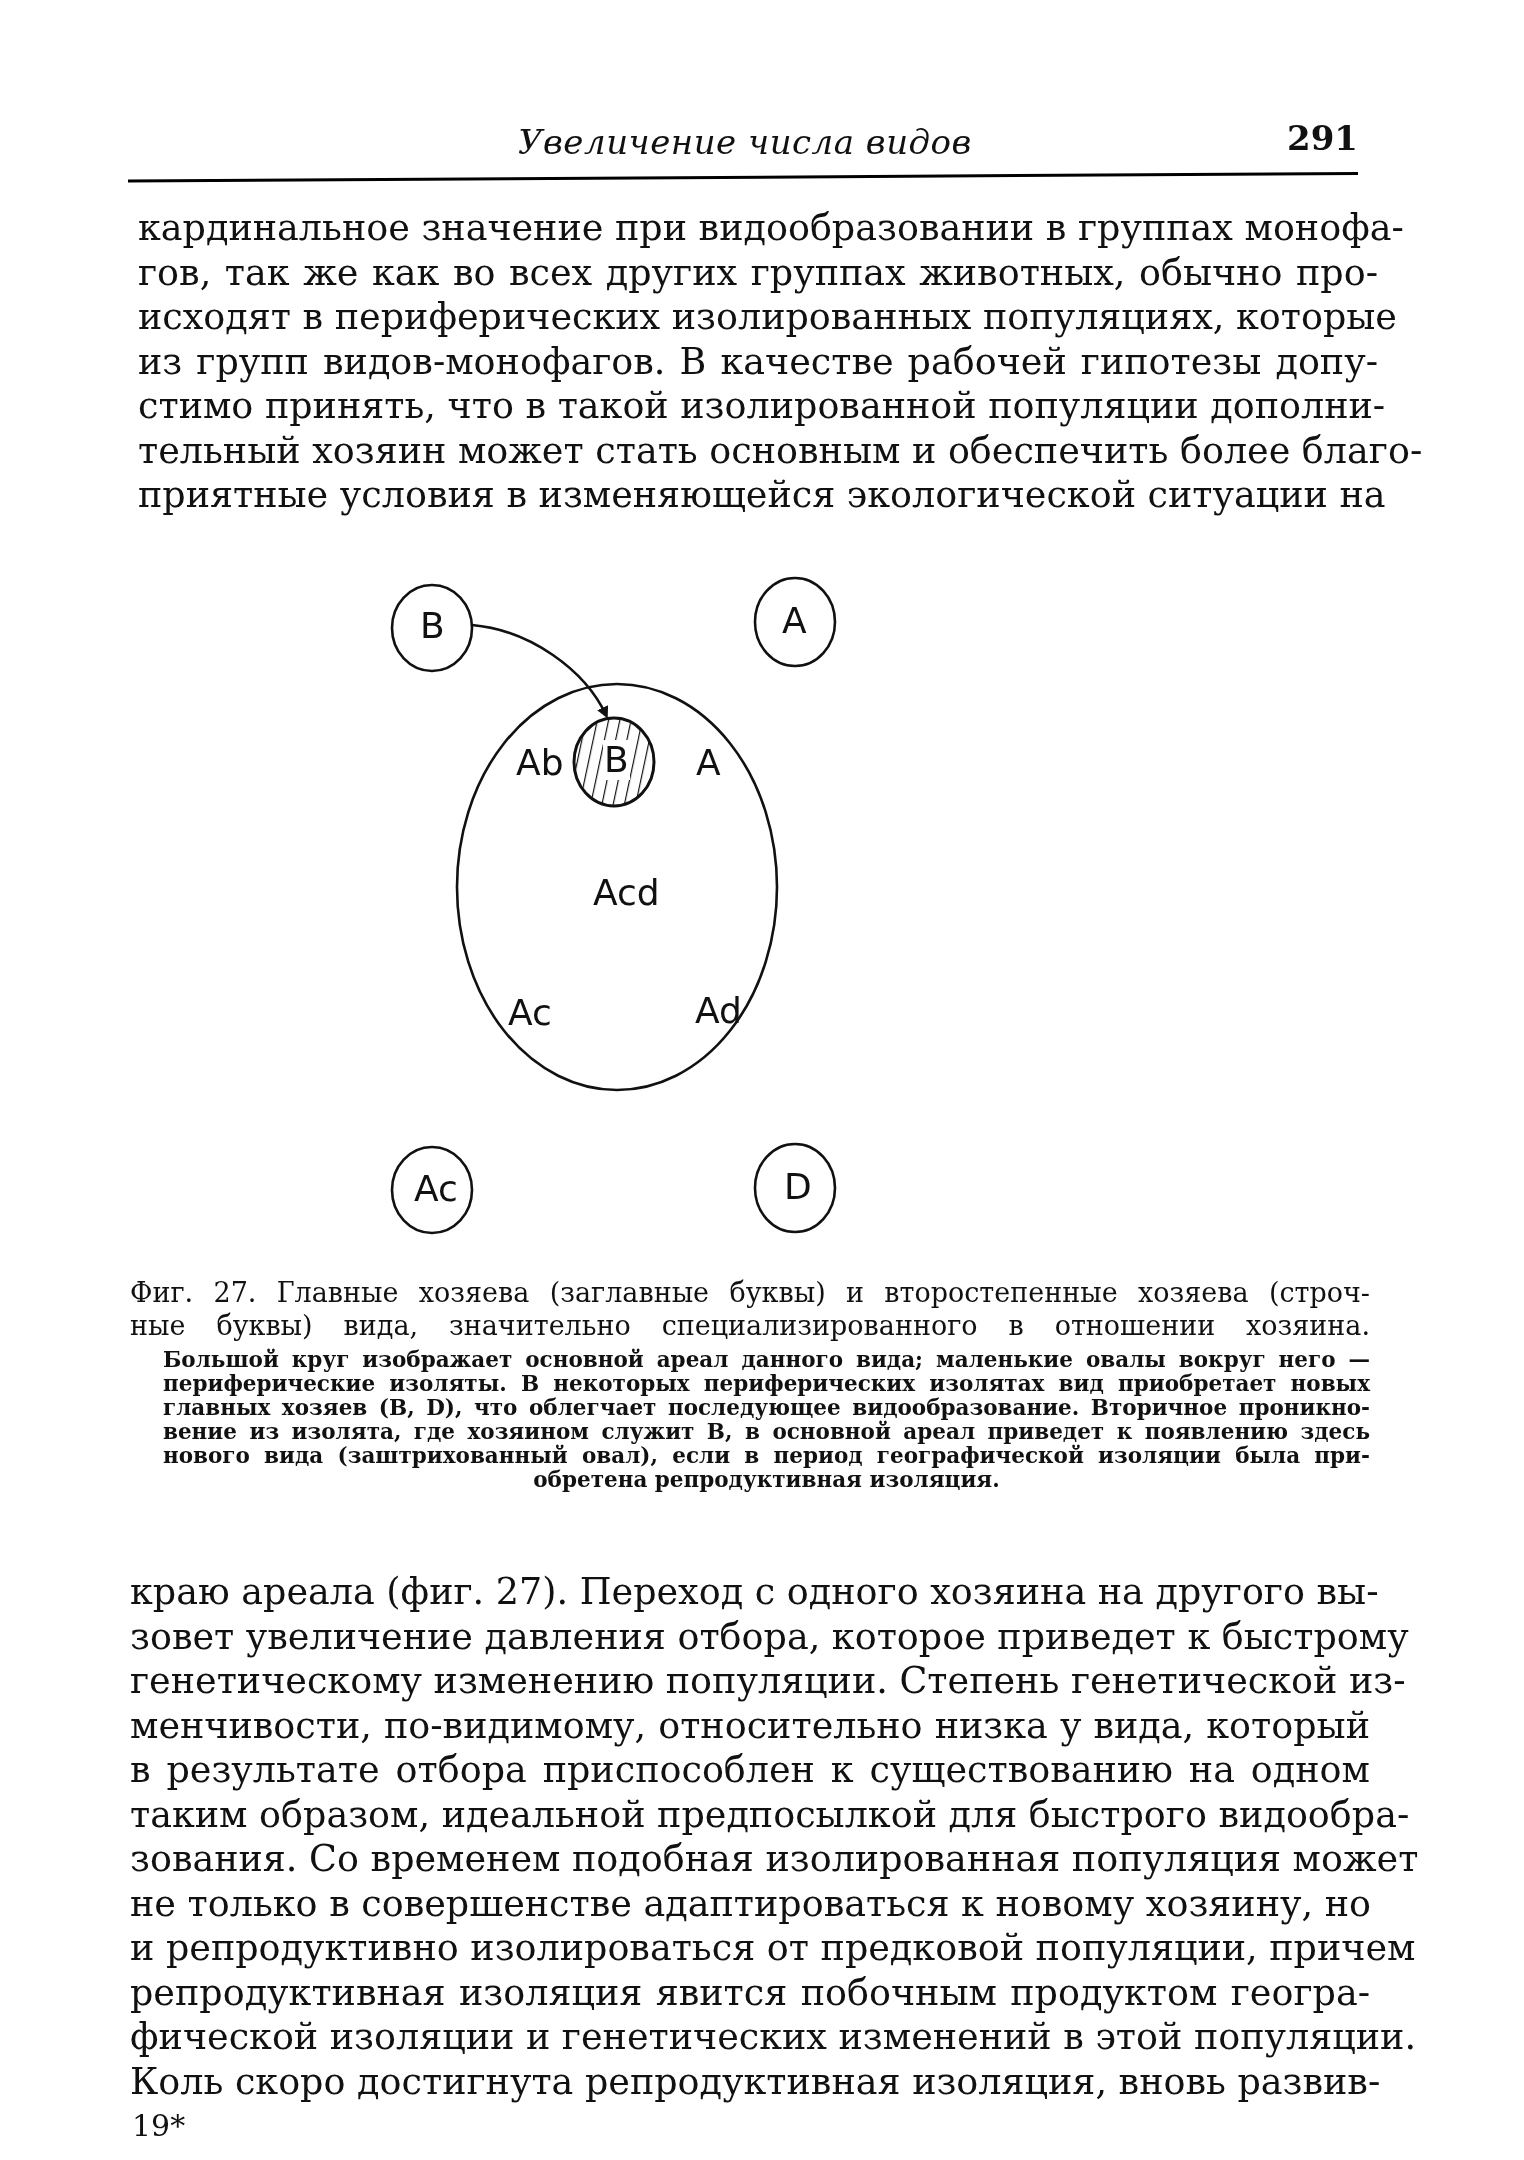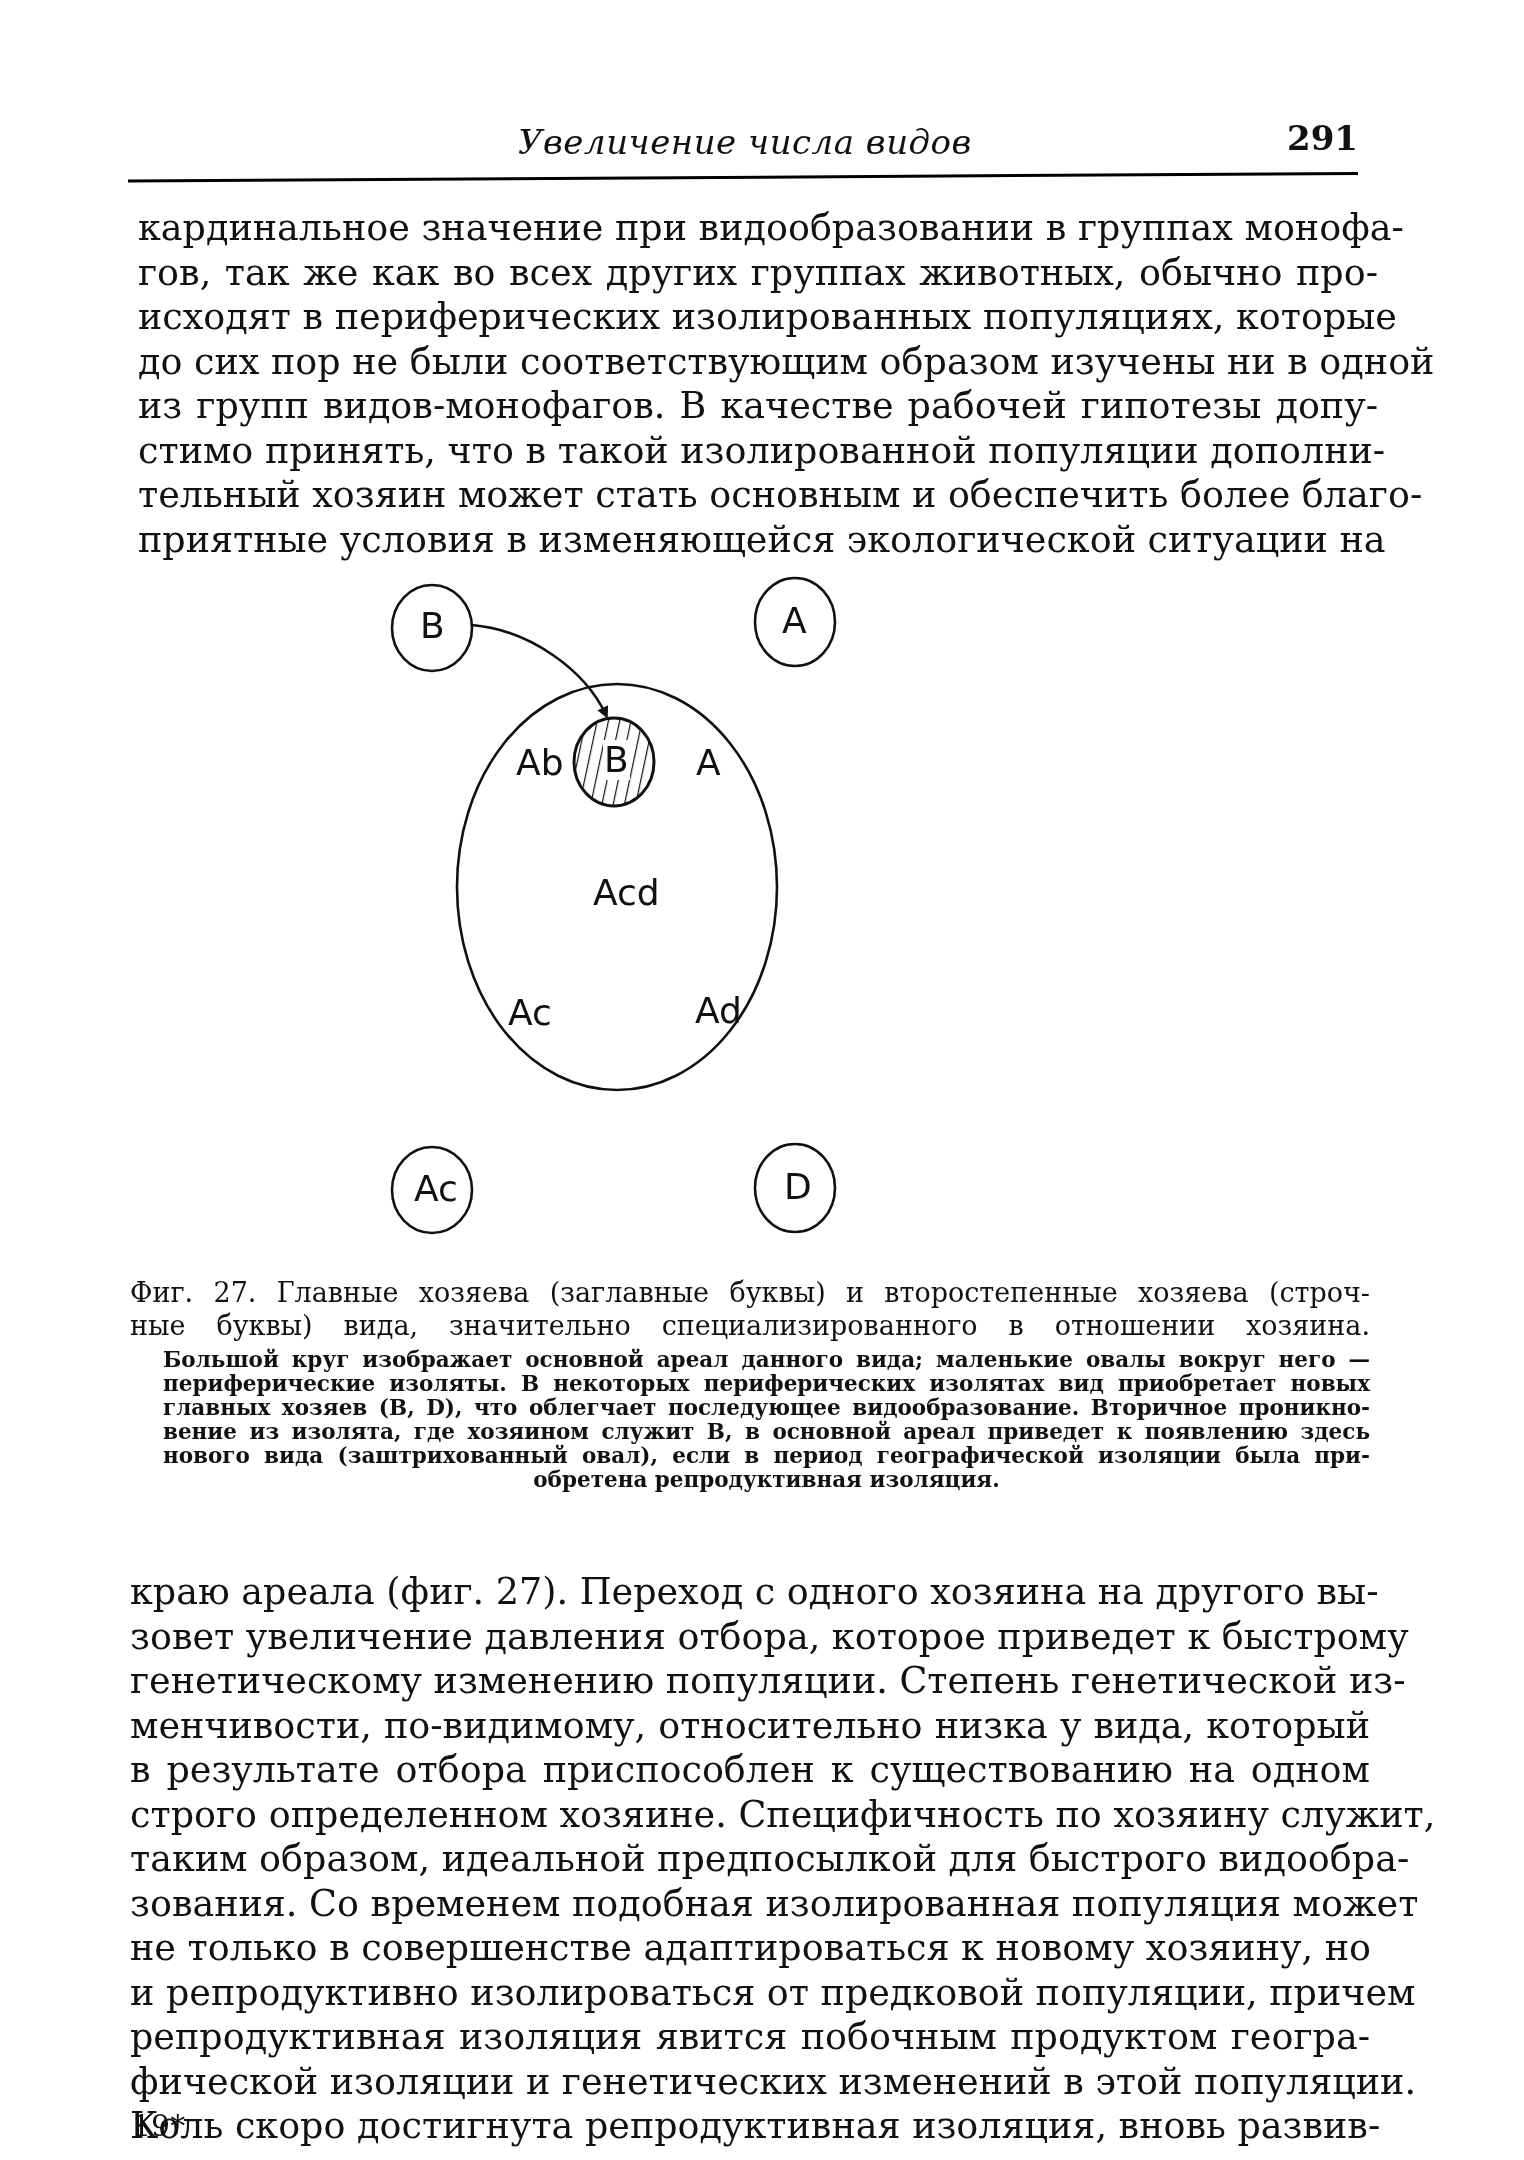--- a/index.html
+++ b/index.html
@@ -32,21 +32,20 @@
   <div class="header">
     <span class="running-title">Увеличение числа видов</span>
     <span class="page-number">291</span>
     <div class="header-rule"></div>
   </div>
 
   <div class="body-text block-top">
     <span class="line">кардинальное значение при видообразовании в группах монофа-</span>
     <span class="line">гов, так же как во всех других группах животных, обычно про-</span>
     <span class="line">исходят в периферических изолированных популяциях, которые</span>
-    <span class="line">до сих пор не были соответствующим образом изучены ни в одной</span>
     <span class="line">из групп видов-монофагов. В качестве рабочей гипотезы допу-</span>
     <span class="line">стимо принять, что в такой изолированной популяции дополни-</span>
     <span class="line">тельный хозяин может стать основным и обеспечить более благо-</span>
     <span class="line">приятные условия в изменяющейся экологической ситуации на</span>
   </div>
 
   <div class="figure">
     <svg width="780" height="680" viewBox="0 0 780 680">
       <defs>
         <pattern id="hatch" patternUnits="userSpaceOnUse" width="11" height="11" patternTransform="rotate(12)">
@@ -94,21 +93,20 @@
       <span class="line center">обретена репродуктивная изоляция.</span>
     </div>
   </div>
 
   <div class="body-text block-bottom">
     <span class="line">краю ареала (фиг. 27). Переход с одного хозяина на другого вы-</span>
     <span class="line">зовет увеличение давления отбора, которое приведет к быстрому</span>
     <span class="line">генетическому изменению популяции. Степень генетической из-</span>
     <span class="line">менчивости, по-видимому, относительно низка у вида, который</span>
     <span class="line">в результате отбора приспособлен к существованию на одном</span>
-    <span class="line">строго определенном хозяине. Специфичность по хозяину служит,</span>
     <span class="line">таким образом, идеальной предпосылкой для быстрого видообра-</span>
     <span class="line">зования. Со временем подобная изолированная популяция может</span>
     <span class="line">не только в совершенстве адаптироваться к новому хозяину, но</span>
     <span class="line">и репродуктивно изолироваться от предковой популяции, причем</span>
     <span class="line">репродуктивная изоляция явится побочным продуктом геогра-</span>
     <span class="line">фической изоляции и генетических изменений в этой популяции.</span>
     <span class="line">Коль скоро достигнута репродуктивная изоляция, вновь развив-</span>
   </div>
 
   <div class="signature">19*</div>

